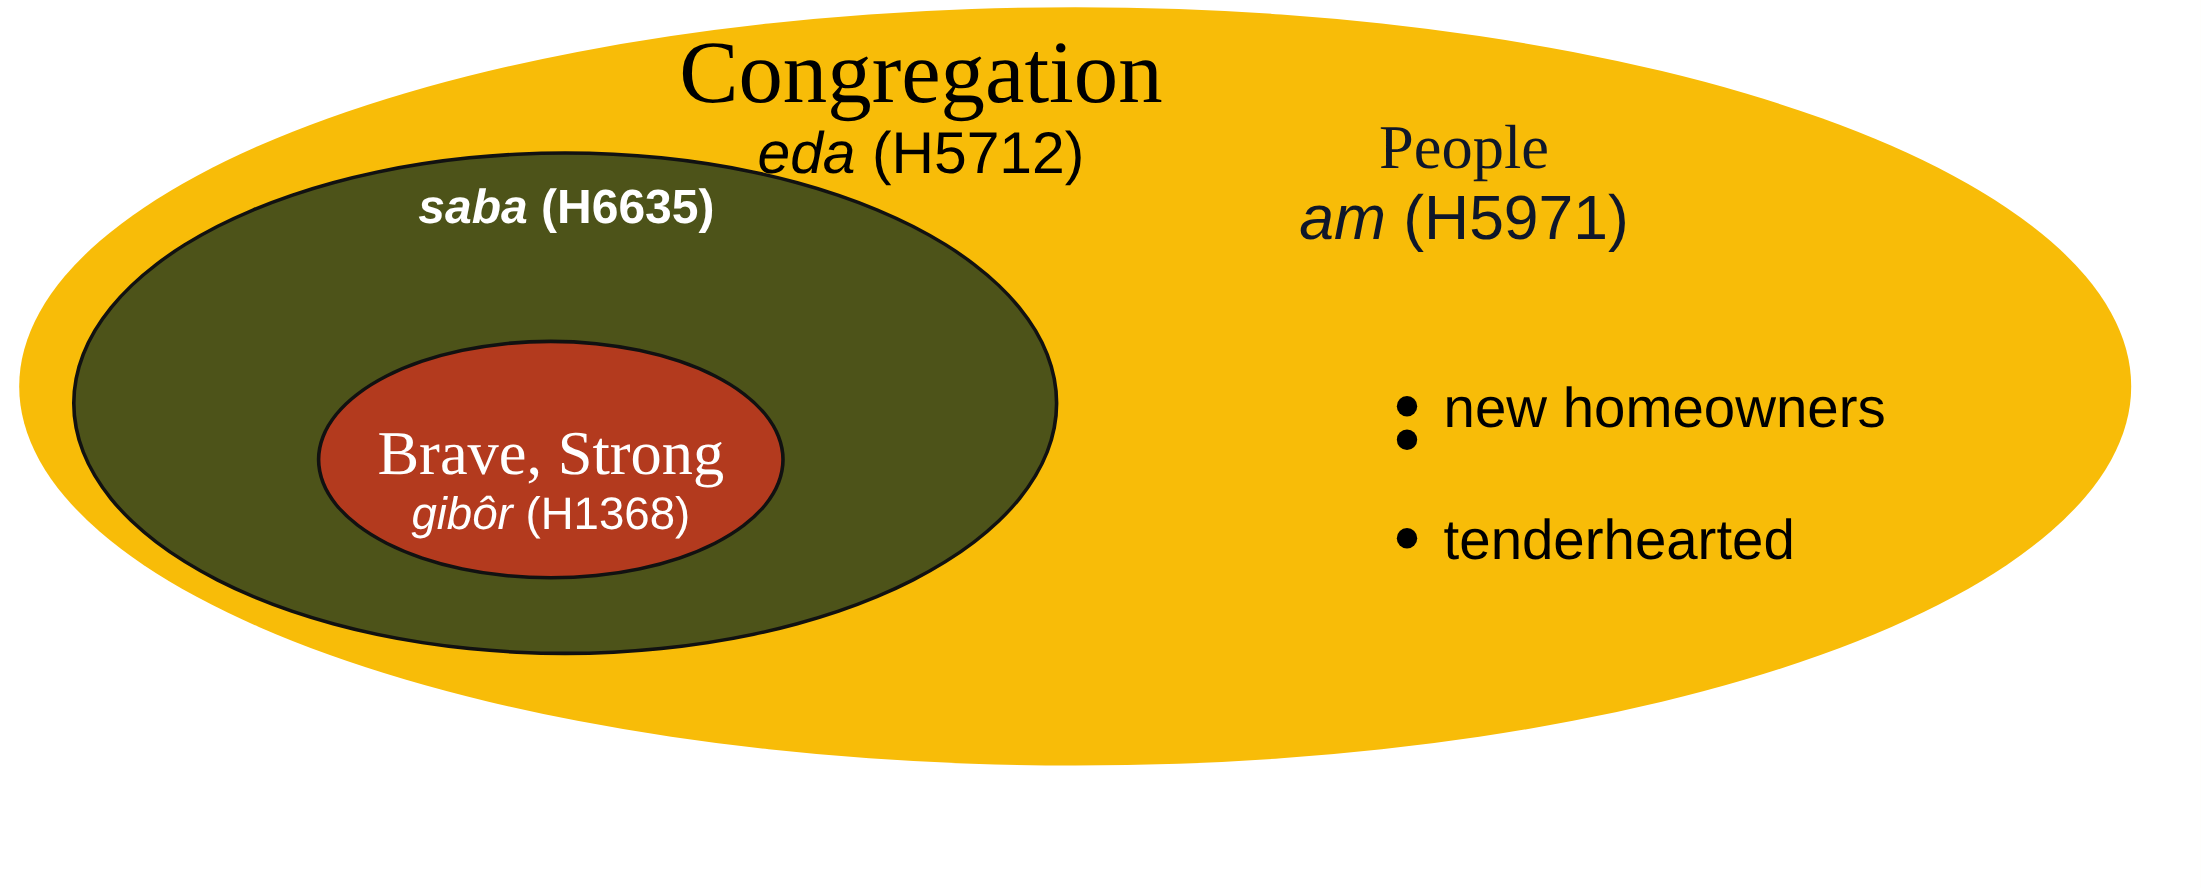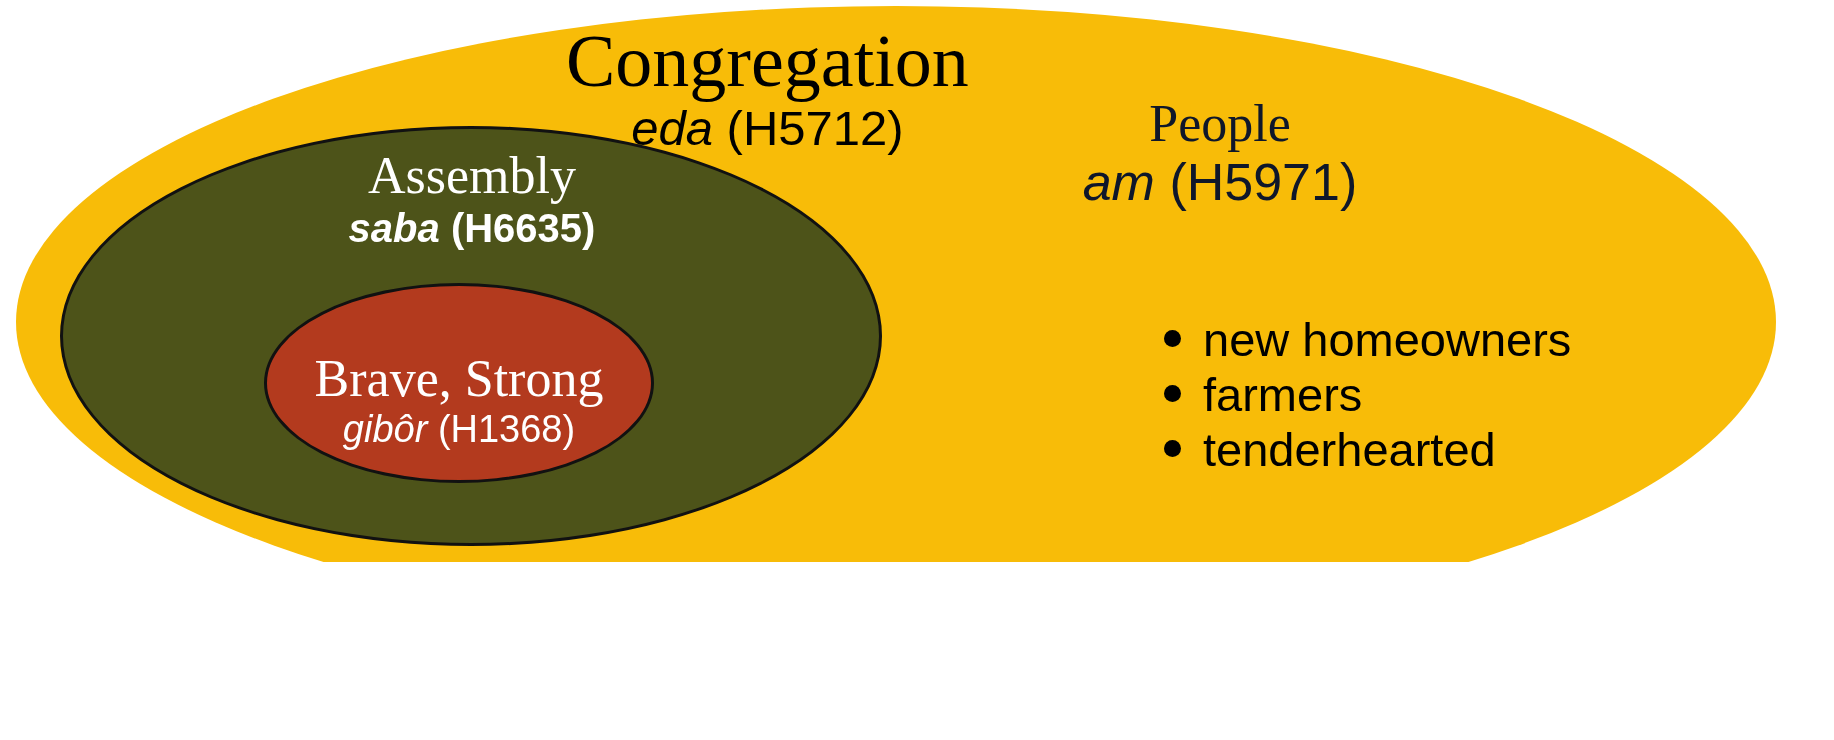--- a/index.html
+++ b/index.html
@@ -4,21 +4,21 @@
 <title>Congregation Venn Diagram</title>
 <style>
   html, body {
     margin: 0;
     padding: 0;
     background: #ffffff;
   }
   #stage {
     position: relative;
     width: 1834px;
-    height: 562px;
+    height: 740px;
     background: #ffffff;
     overflow: hidden;
     font-family: "Liberation Sans", sans-serif;
   }
 
   
   .ellipse {
     position: absolute;
     border-radius: 50%;
     box-sizing: border-box;
@@ -163,37 +163,35 @@
     <span class="title-serif">Congregation</span>
     <span class="translit"><span class="word">eda</span> <span>(H5712)</span></span>
   </div>
 
   <div class="label-block" id="people-label">
     <span class="title-serif">People</span>
     <span class="translit"><span class="word">am</span> <span>(H5971)</span></span>
   </div>
 
   <div class="label-block" id="assembly-label">
-    <span class="title-serif">Assembly</span>
     <span class="translit"><span class="word">saba</span> <span>(H6635)</span></span>
   </div>
 
   <div class="label-block" id="brave-label">
     <span class="title-serif">Brave, Strong</span>
     <span class="translit"><span class="word">gibôr</span> <span>(H1368)</span></span>
   </div>
 
   <ul id="people-bullet-list">
     <li>
       <span class="bullet-dot"></span>
       <span>new homeowners</span>
     </li>
     <li>
       <span class="bullet-dot"></span>
-      <span>farmers</span>
     </li>
     <li>
       <span class="bullet-dot"></span>
       <span>tenderhearted</span>
     </li>
   </ul>
 
 </div>
 
 </body></html>

